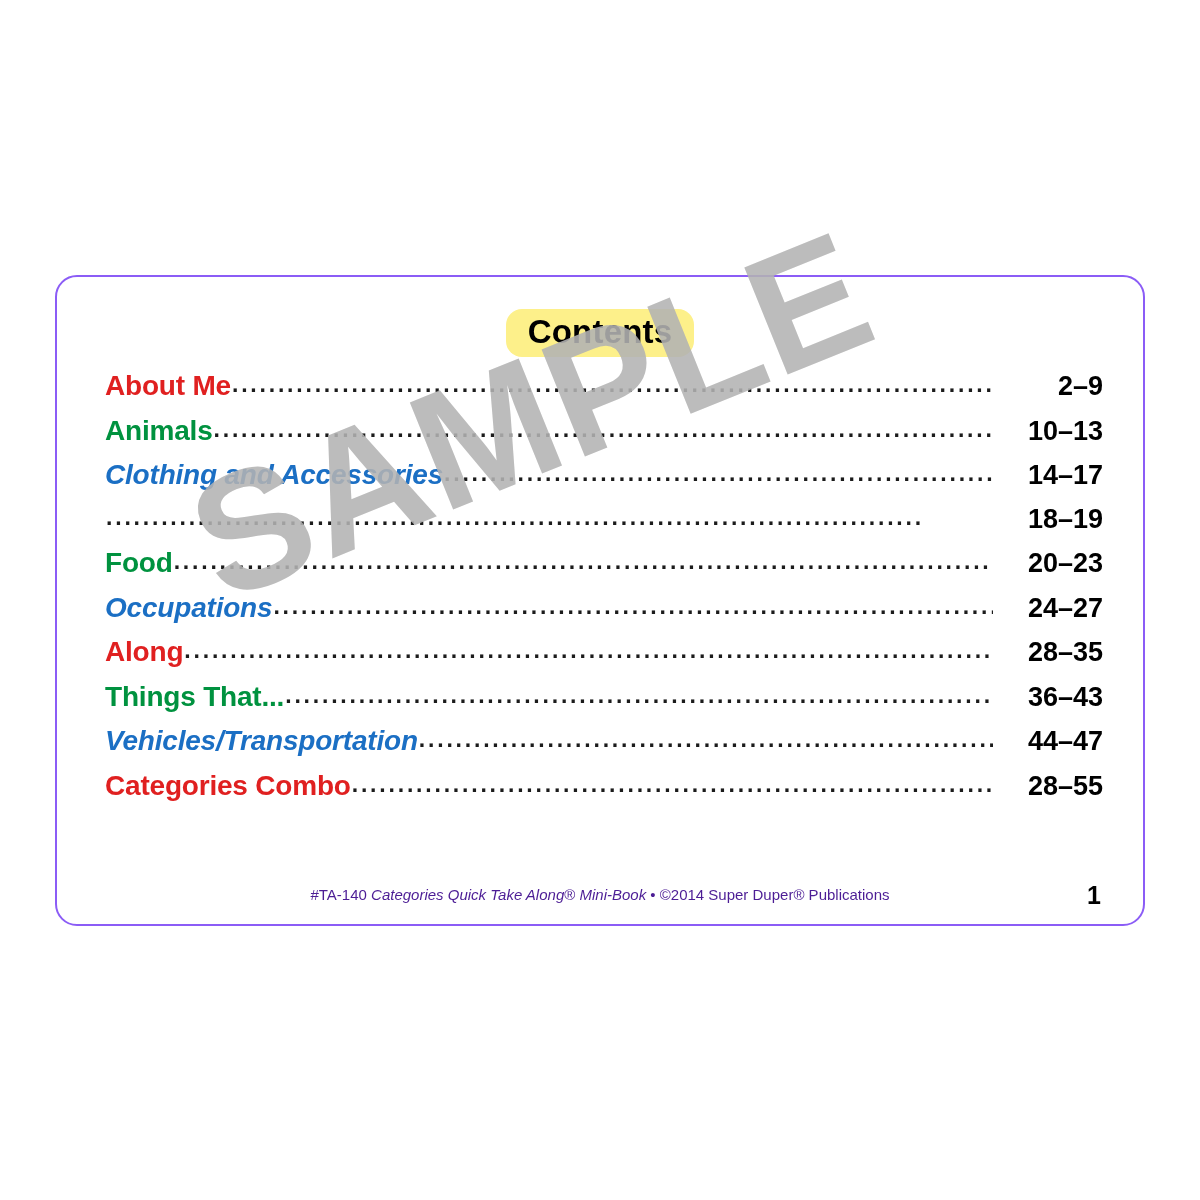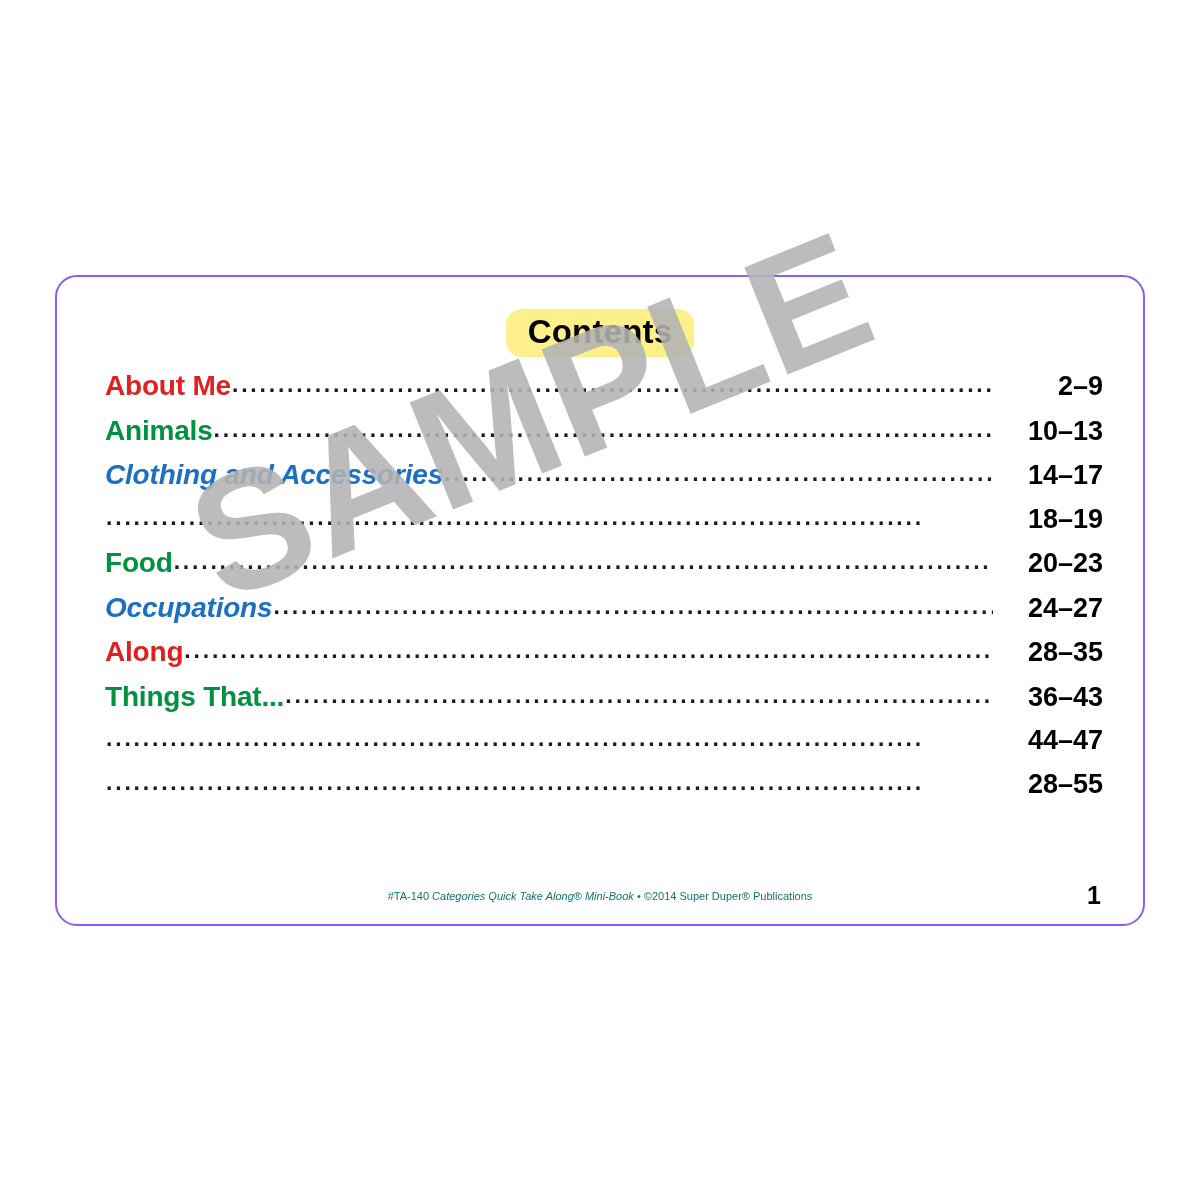--- a/index.html
+++ b/index.html
@@ -107,22 +107,22 @@
   
   #footer {
     position: absolute;
     left: 0;
     bottom: 20px;
     width: 100%;
     text-align: center;
   }
   #footer-text {
     display: inline-block;
-    font-size: 11px;
-    color: #0f766e;
+    font-size: 15px;
+    color: #4c1d95;
     font-weight: normal;
   }
   #footer-text .ital { font-style: italic; }
   #page-number {
     position: absolute;
     right: 42px;
     bottom: 14px;
     font-size: 25px;
     font-weight: bold;
     color: #000000;
@@ -196,24 +196,26 @@
           <span class="toc-title c-red">Along</span>
           <span class="toc-dots">.........................................................................................</span>
           <span class="toc-pages">28–35</span>
         </div>
         <div class="toc-row">
           <span class="toc-title c-green">Things That...</span>
           <span class="toc-dots">.........................................................................................</span>
           <span class="toc-pages">36–43</span>
         </div>
         <div class="toc-row">
+          <span class="toc-title c-blue">Vehicles/Transportation</span>
           <span class="toc-dots">.........................................................................................</span>
           <span class="toc-pages">44–47</span>
         </div>
         <div class="toc-row">
+          <span class="toc-title c-red">Categories Combo</span>
           <span class="toc-dots">.........................................................................................</span>
           <span class="toc-pages">28–55</span>
         </div>
       </div>
 
     <div id="footer">
       <span id="footer-text">
         <span>#TA-140</span><span>&nbsp;</span><span class="ital">Categories Quick Take Along</span><span>®</span><span class="ital"> Mini-Book</span><span>  •  </span><span>©2014 Super Duper</span><span>®</span><span> Publications</span>
       </span>
     </div>

